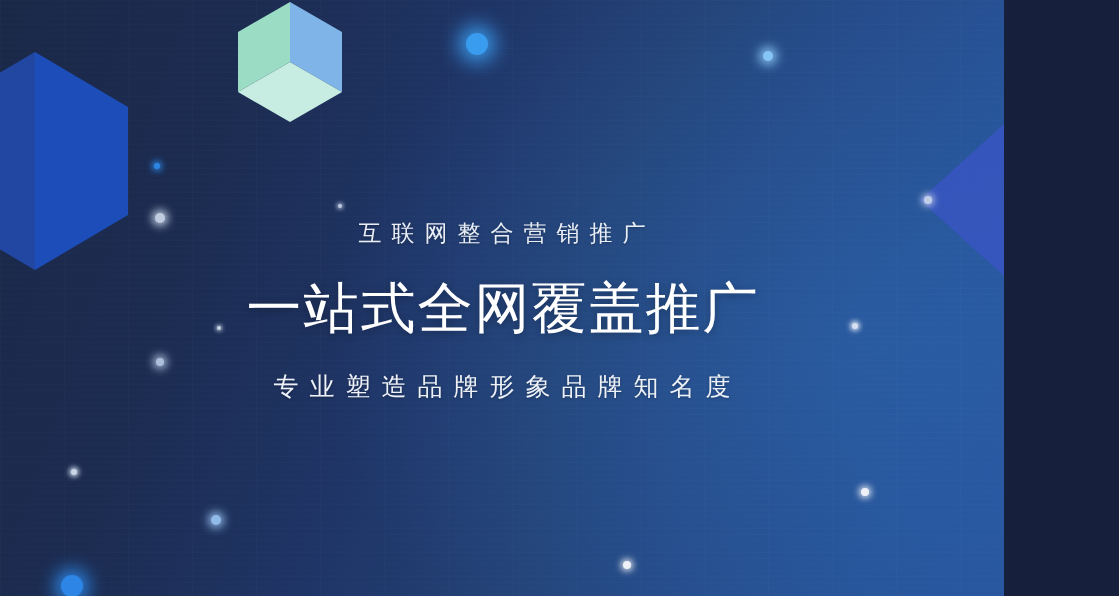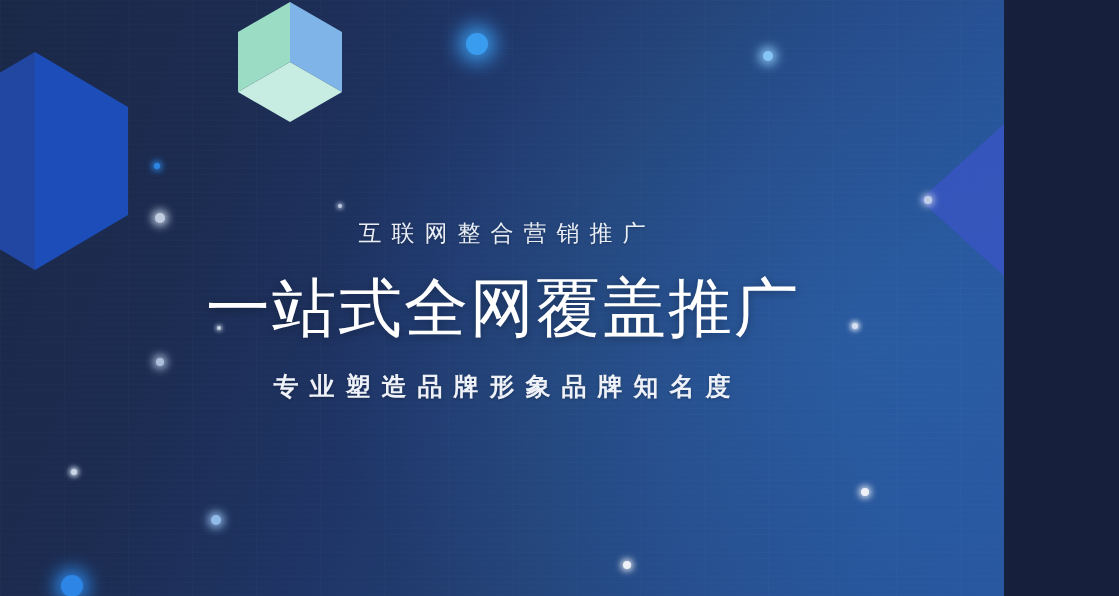--- a/index.html
+++ b/index.html
@@ -75,36 +75,36 @@
     font-size: 23px;
     line-height: 34px;
     letter-spacing: 10px;
     text-indent: 10px;
     color: #e9eef6;
     font-weight: 400;
     margin: 0;
     text-shadow: 0 1px 3px rgba(0,0,0,0.28);
   }
   #headline {
-    font-size: 64px;
+    font-size: 55px;
     line-height: 92px;
     letter-spacing: 2px;
     text-indent: 2px;
     color: #ffffff;
     font-weight: 400;
     margin: 12px 0 0 0;
     text-shadow: 0 2px 8px rgba(0,0,0,0.30);
   }
   #subline {
     font-size: 25px;
     line-height: 36px;
     letter-spacing: 11px;
     text-indent: 11px;
     color: #eef2f8;
-    font-weight: 700;
+    font-weight: 400;
     margin: 14px 0 0 0;
     text-shadow: 0 1px 3px rgba(0,0,0,0.28);
   }
 </style>
 </head>
 <body>
 
 <div id="banner">
 
   <div class="scanlines"></div>

